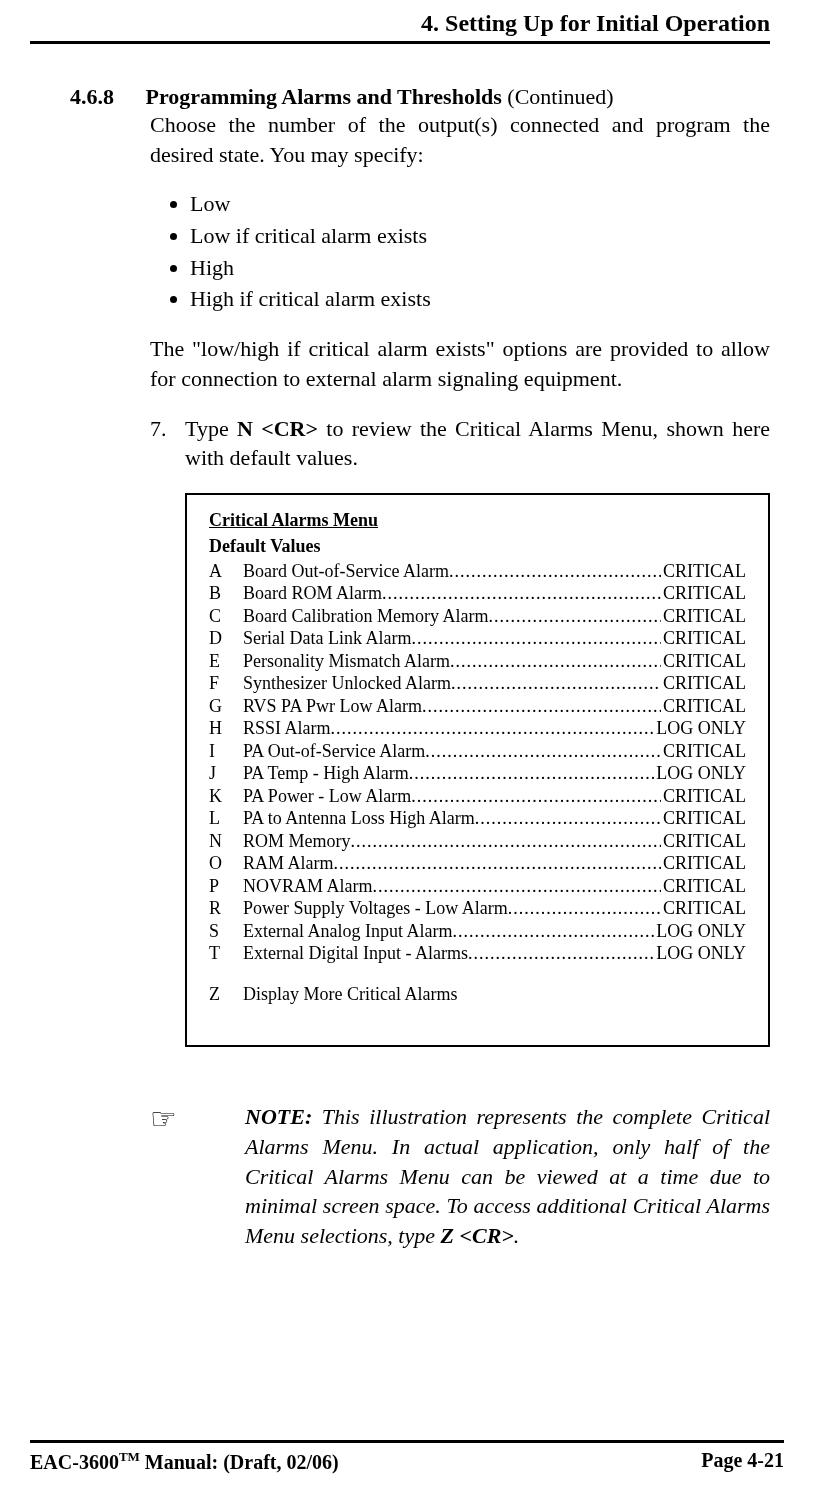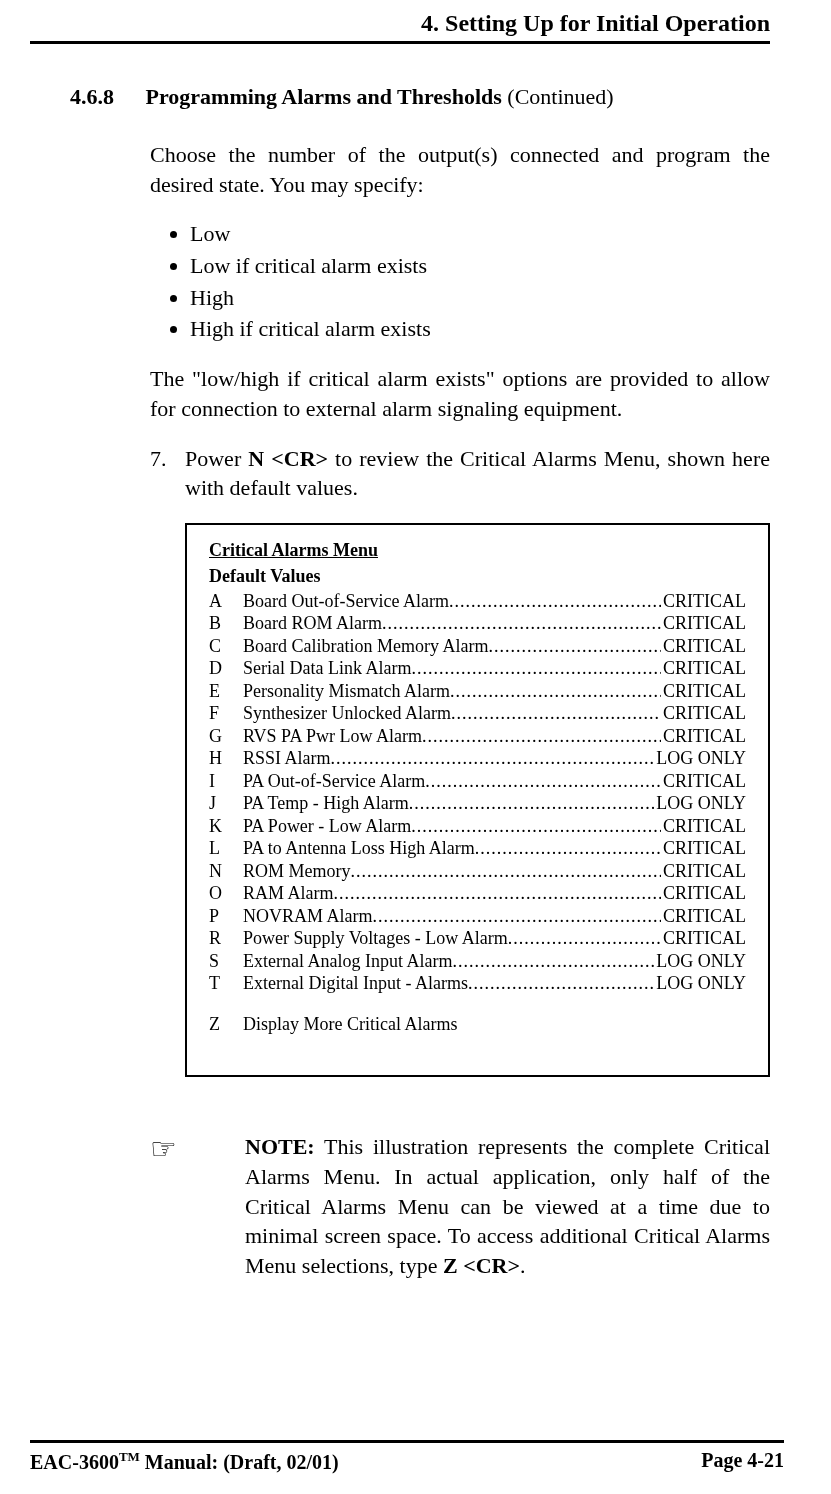--- a/index.html
+++ b/index.html
@@ -21,21 +21,20 @@
   .header-title {
     text-align: right;
     font-weight: bold;
     font-size: 24px;
     padding-bottom: 4px;
     border-bottom: 3px solid #000;
     margin-bottom: 40px;
   }
   .section-heading {
     margin-left: 40px;
-    margin-bottom: 30px;
     font-size: 22px;
   }
   .sec-num { font-weight: bold; display:inline-block; width:70px;}
   .sec-title { font-weight: bold; }
   .sec-cont { font-weight: normal; }
   .body-block {
     margin-left: 120px;
     margin-right: 0;
     font-size: 22px;
     line-height: 1.35;
@@ -72,21 +71,21 @@
     font-size: 22px;
     line-height: 1.35;
   }
   .note-icon {
     width: 95px;
     flex-shrink:0;
     font-size: 30px;
     line-height: 1;
     padding-top:2px;
   }
-  .note-text { flex:1; text-align: justify; }
+  .note-text { flex:1; text-align: justify; font-style: italic; }
   .note-label { font-weight: bold; }
   .footer {
     position: absolute;
     bottom: 20px;
     left: 30px;
     right: 30px;
     border-top: 3px solid #000;
     padding-top: 6px;
     display:flex;
     justify-content: space-between;
@@ -116,21 +115,21 @@
       <li>High</li>
       <li>High if critical alarm exists</li>
     </ul>
 
     <div class="para">The "low/high if critical alarm exists" options are provided to allow for connection to external alarm signaling equipment.</div>
 
     <ol class="steps">
       <li>
         <span class="step-num">7.</span>
         <span class="step-text">
-          <span>Power </span><b>N &lt;CR&gt;</b><span> to review the Critical Alarms Menu, shown here with default values.</span>
+          <span>Type </span><b>N &lt;CR&gt;</b><span> to review the Critical Alarms Menu, shown here with default values.</span>
         </span>
       </li>
     </ol>
 
     <div class="menu-box">
       <div class="menu-title">Critical Alarms Menu</div>
       <div class="menu-default">Default Values</div>
       <div id="menu-rows">
           <div class="menu-row">
             <span class="menu-key">A</span>
@@ -251,18 +250,18 @@
       <div class="note-icon">☞</div>
       <div class="note-text">
         <span class="note-label">NOTE:</span><span> This illustration represents the complete Critical Alarms Menu. In actual application, only half of the Critical Alarms Menu can be viewed at a time due to minimal screen space. To access additional Critical Alarms Menu selections, type </span><b>Z &lt;CR&gt;</b><span>.</span>
       </div>
     </div>
 
   </div>
 
   <div class="footer">
     <div>
-      <span>EAC-3600</span><span class="tm">TM</span><span> Manual: (Draft, 02/01)</span>
+      <span>EAC-3600</span><span class="tm">TM</span><span> Manual: (Draft, 02/06)</span>
     </div>
     <div>Page 4-21</div>
   </div>
 
 </div>
 
 </body></html>

